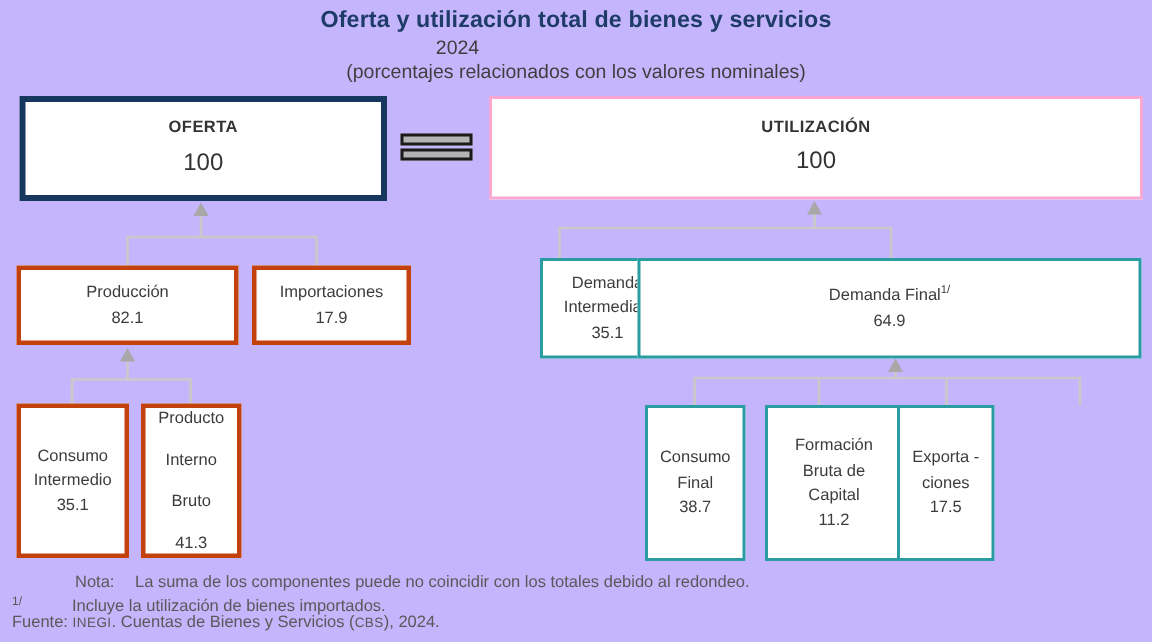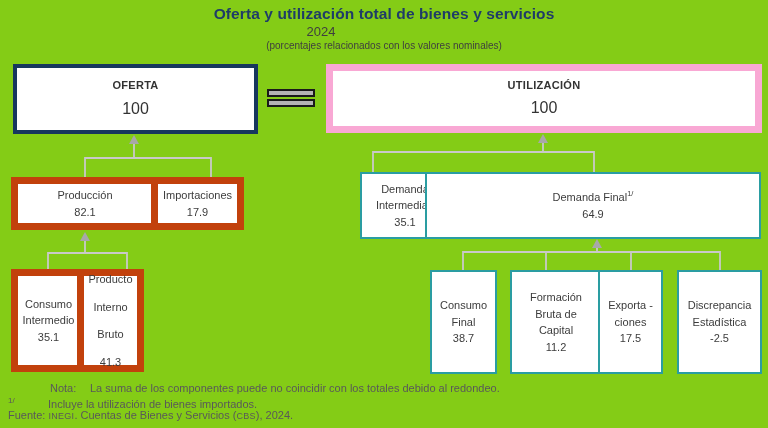--- a/index.html
+++ b/index.html
@@ -1,40 +1,40 @@
 <!DOCTYPE html>
 <html><head>
 <meta charset="utf-8">
 <style>
   html,body{margin:0;padding:0;background:#ffffff;}
   .stage{
-    position:relative;width:768px;height:428px;background:#84cc16;
+    position:relative;width:768px;height:428px;background:#c4b5fd;
     font-family:"Liberation Sans","DejaVu Sans",sans-serif;overflow:hidden;
   }
   .connectors{position:absolute;left:0;top:0;pointer-events:none;}
   .title{
     position:absolute;top:5px;left:0;width:768px;text-align:center;
     font-size:15.5px;font-weight:bold;color:#1f3c68;letter-spacing:.1px;
   }
   .year{
-    position:absolute;top:24px;left:16px;width:610px;text-align:center;
+    position:absolute;top:24px;left:0;width:610px;text-align:center;
     font-size:13px;color:#3f3f3f;
   }
   .parens{
     position:absolute;top:40px;left:0;width:768px;text-align:center;
-    font-size:10px;color:#3f3f3f;
+    font-size:13px;color:#3f3f3f;
   }
   .box{
     position:absolute;background:#ffffff;box-sizing:border-box;
     display:flex;flex-direction:column;align-items:center;justify-content:center;
     text-align:center;color:#3c3c3c;font-size:11px;line-height:1.5;
   }
   .navy-thick{border:4px solid #17375e;}
-  .navy{border:7px solid #c2410c;}
-  .teal-thick{border:7px solid #f9a8d4;}
+  .navy{border:3px solid #c2410c;}
+  .teal-thick{border:2px solid #f9a8d4;}
   .teal{border:2px solid #2a9da2;}
   .b-label{font-weight:bold;font-size:11px;letter-spacing:.3px;color:#333333;}
   .b-value{font-size:16px;margin-top:3px;color:#333333;}
   .line{display:block;}
   sup.fn{font-size:7.5px;line-height:0;vertical-align:super;}
   .equals{
     position:absolute;left:267px;top:89px;width:50px;
     display:flex;flex-direction:column;gap:2px;
   }
   .equals .bar{
@@ -93,32 +93,32 @@
   <div class="box teal-thick" style="left:326px;top:64px;width:436px;height:69px;">
     <div class="b-label">UTILIZACIÓN</div>
     <div class="b-value">100</div>
   </div>
 
   <div class="box navy" style="left:11px;top:177px;width:148px;height:53px;">
     <span class="line">Producción</span>
     <span class="line">82.1</span>
   </div>
 
-  <div class="box navy" style="left:151px;top:177px;width:93px;height:53px;">
+  <div class="box navy" style="left:168px;top:177px;width:106px;height:53px;">
     <span class="line">Importaciones</span>
     <span class="line">17.9</span>
   </div>
 
   <div class="box navy" style="left:11px;top:269px;width:75px;height:103px;">
     <span class="line">Consumo</span>
     <span class="line">Intermedio</span>
     <span class="line">35.1</span>
   </div>
 
-  <div class="box navy" style="left:77px;top:269px;width:67px;height:103px;gap:11px;">
+  <div class="box navy" style="left:94px;top:269px;width:67px;height:103px;gap:11px;">
     <span class="line">Producto</span>
     <span class="line">Interno</span>
     <span class="line">Bruto</span>
     <span class="line">41.3</span>
   </div>
 
   <div class="box teal" style="left:344px;top:172px;width:90px;height:67px;margin-left:16px;">
     <span class="line">Demanda</span>
     <span class="line"><span>Intermedia</span><sup class="fn">1/</sup></span>
     <span class="line">35.1</span>
@@ -141,25 +141,20 @@
     <span class="line">Capital</span>
     <span class="line">11.2</span>
   </div>
 
   <div class="box teal" style="left:598px;top:270px;width:65px;height:104px;text-align:right;">
     <span class="line">Exporta -</span>
     <span class="line">ciones</span>
     <span class="line">17.5</span>
   </div>
 
-  <div class="box teal" style="left:677px;top:270px;width:85px;height:104px;">
-    <span class="line">Discrepancia</span>
-    <span class="line">Estadística</span>
-    <span class="line">-2.5</span>
-  </div>
 
   <div class="fn-row" style="top:382px;">
     <span class="fn-label">Nota:</span><span>La suma de los componentes puede no coincidir con los totales debido al redondeo.</span>
   </div>
   <div class="fn-row" style="top:396px;">
     <span class="fn-suplabel">1/</span><span>Incluye la utilización de bienes importados.</span>
   </div>
   <div class="fn-row" style="top:409px;">
     <span>Fuente:</span>
     <span class="smallcaps">INEGI</span><span>. Cuentas de Bienes y Servicios (</span><span class="smallcaps">CBS</span><span>), 2024.</span>

